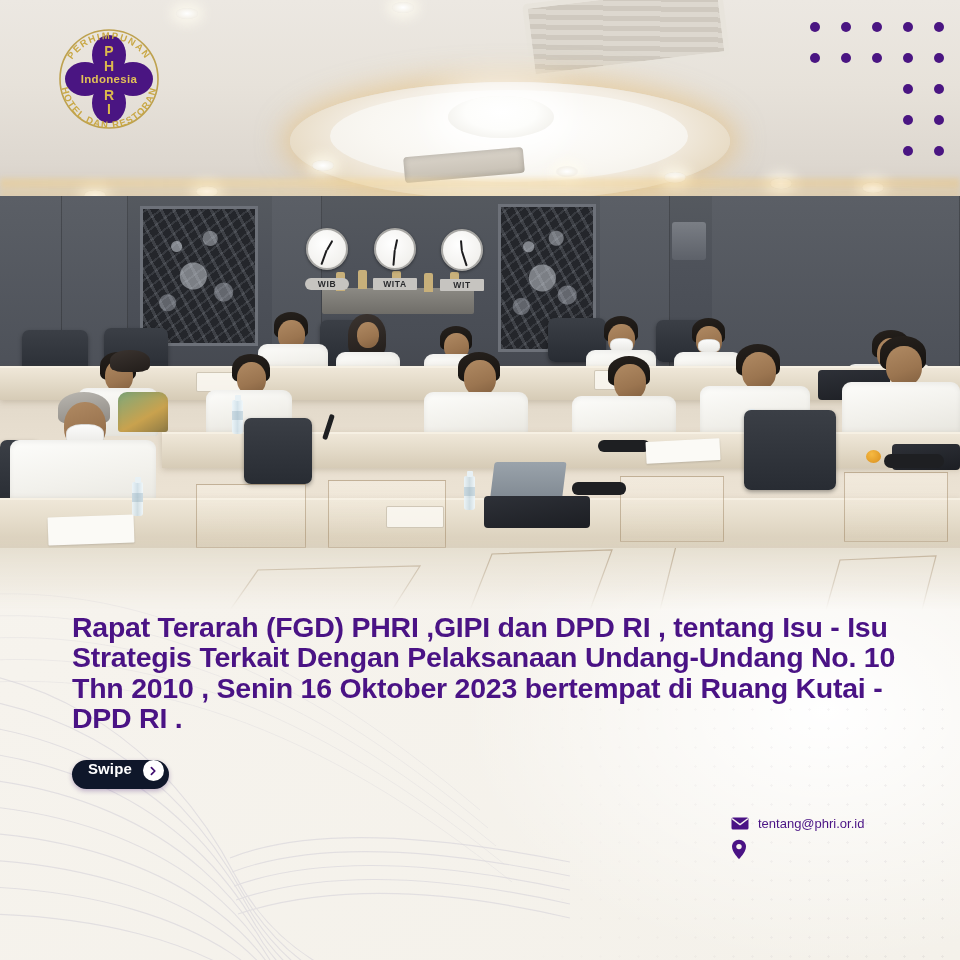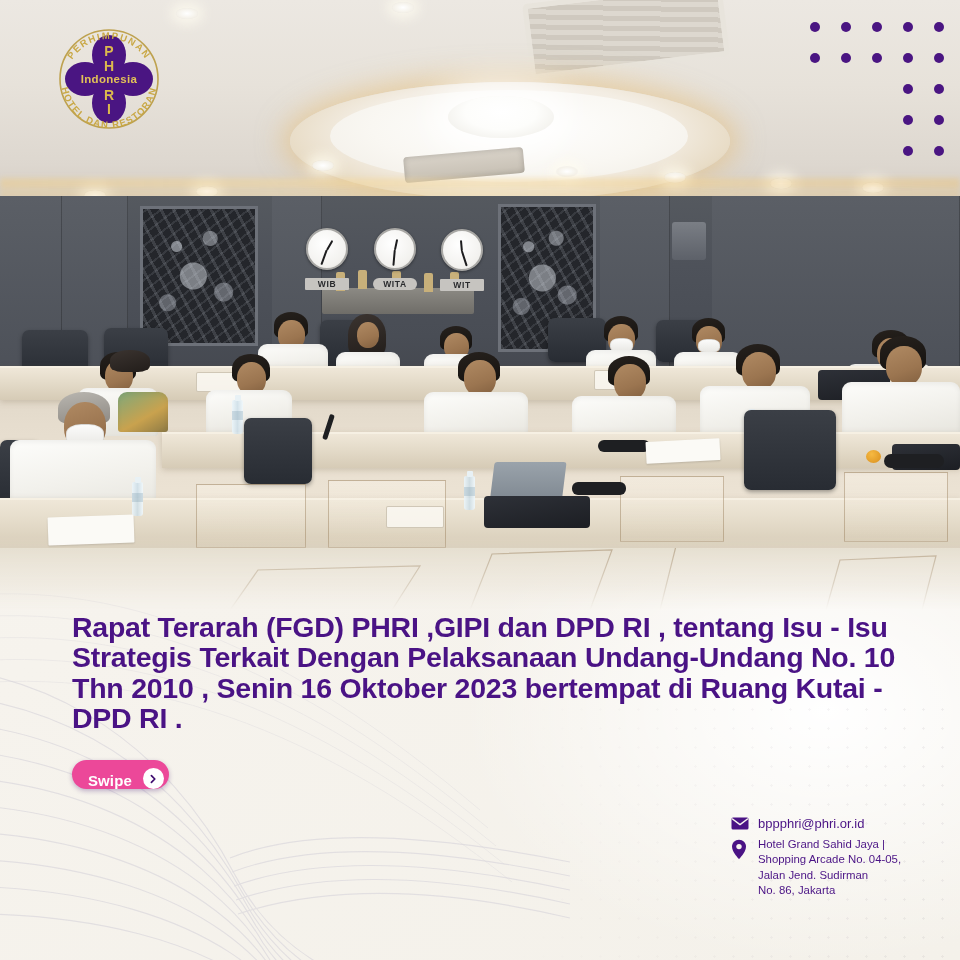--- a/index.html
+++ b/index.html
@@ -225,23 +225,23 @@
     font-size:28.5px; line-height:1.065;
     font-weight:bold; letter-spacing:-.25px;
     color:#4a1385;
     font-family:"Liberation Sans", sans-serif;
     white-space:pre-line;
   }
 
   
   .swipe {
     position:absolute; left:72px; top:760px;
-    display:flex; align-items:flex-end;
+    display:flex; align-items:flex-start;
     height:29px; padding:0 5px 0 16px;
-    background:#ec4899; border-radius:16px;
+    background:#0f172a; border-radius:16px;
     box-shadow:0 2px 5px rgba(60,15,110,.3);
   }
   .swipe-label {
     color:#ffffff; font-size:15px; font-weight:bold;
     letter-spacing:.1px; margin-right:11px;
     font-family:"Liberation Sans", sans-serif;
   }
   .swipe-circ {
     width:21px; height:21px; border-radius:50%;
     background:#ffffff; display:flex; align-items:center; justify-content:center;
@@ -334,27 +334,27 @@
     <div class="ph-trophy" style="left:336px; top:272px;"></div>
     <div class="ph-trophy" style="left:358px; top:270px;"></div>
     <div class="ph-trophy" style="left:392px; top:271px;"></div>
     <div class="ph-trophy" style="left:424px; top:273px;"></div>
     <div class="ph-trophy" style="left:450px; top:272px;"></div>
 
     <div class="ph-clock" style="left:306px; top:228px;">
       <i class="hh" style="transform:rotate(-60deg)"></i>
       <i class="mm" style="transform:rotate(110deg)"></i>
     </div>
-    <div class="ph-clocklabel" style="left:305px; top:278px;">WIB</div>
+    <div class="ph-clocklabel" style="left:305px; top:278px;border-radius:6px;">WIB</div>
 
     <div class="ph-clock" style="left:374px; top:228px;">
       <i class="hh" style="transform:rotate(-78deg)"></i>
       <i class="mm" style="transform:rotate(95deg)"></i>
     </div>
-    <div class="ph-clocklabel" style="left:373px; top:278px;border-radius:6px;">WITA</div>
+    <div class="ph-clocklabel" style="left:373px; top:278px;">WITA</div>
 
     <div class="ph-clock" style="left:441px; top:229px;">
       <i class="hh" style="transform:rotate(-95deg)"></i>
       <i class="mm" style="transform:rotate(72deg)"></i>
     </div>
     <div class="ph-clocklabel" style="left:440px; top:279px;">WIT</div>
 
     <div class="ph-room"></div>
 
     <div class="ph-chair" style="left:22px;  top:330px; width:66px; height:48px;"></div>
@@ -562,32 +562,28 @@
 
   <div class="contact">
 
     <div class="c-row">
       <span class="c-ico">
         <svg width="18" height="13" viewBox="0 0 18 13">
           <rect x="0.5" y="0.5" width="17" height="12" rx="1.5" fill="#4a1385"></rect>
           <path d="M1.5 2 L9 7.6 L16.5 2" fill="none" stroke="#f7f4ee" stroke-width="1.5" stroke-linecap="round" stroke-linejoin="round"></path>
         </svg>
       </span>
-      <span class="c-txt">bppphri@phri.or.id</span>
+      <span class="c-txt">tentang@phri.or.id</span>
     </div>
 
 
     <div class="c-row addr">
       <span class="c-ico">
         <svg width="16" height="21" viewBox="0 0 16 21">
           <path d="M8 0.8 C4 0.8 1 3.8 1 7.8 C1 13 8 20.2 8 20.2 C8 20.2 15 13 15 7.8 C15 3.8 12 0.8 8 0.8 Z" fill="#4a1385"></path>
           <circle cx="8" cy="7.6" r="2.7" fill="#f7f4ee"></circle>
         </svg>
       </span>
-      <span class="c-txt">Hotel Grand Sahid Jaya |
-Shopping Arcade No. 04-05,
-Jalan Jend. Sudirman
-No. 86, Jakarta</span>
     </div>
 
   </div>
 
 </div>
 
 </body></html>

